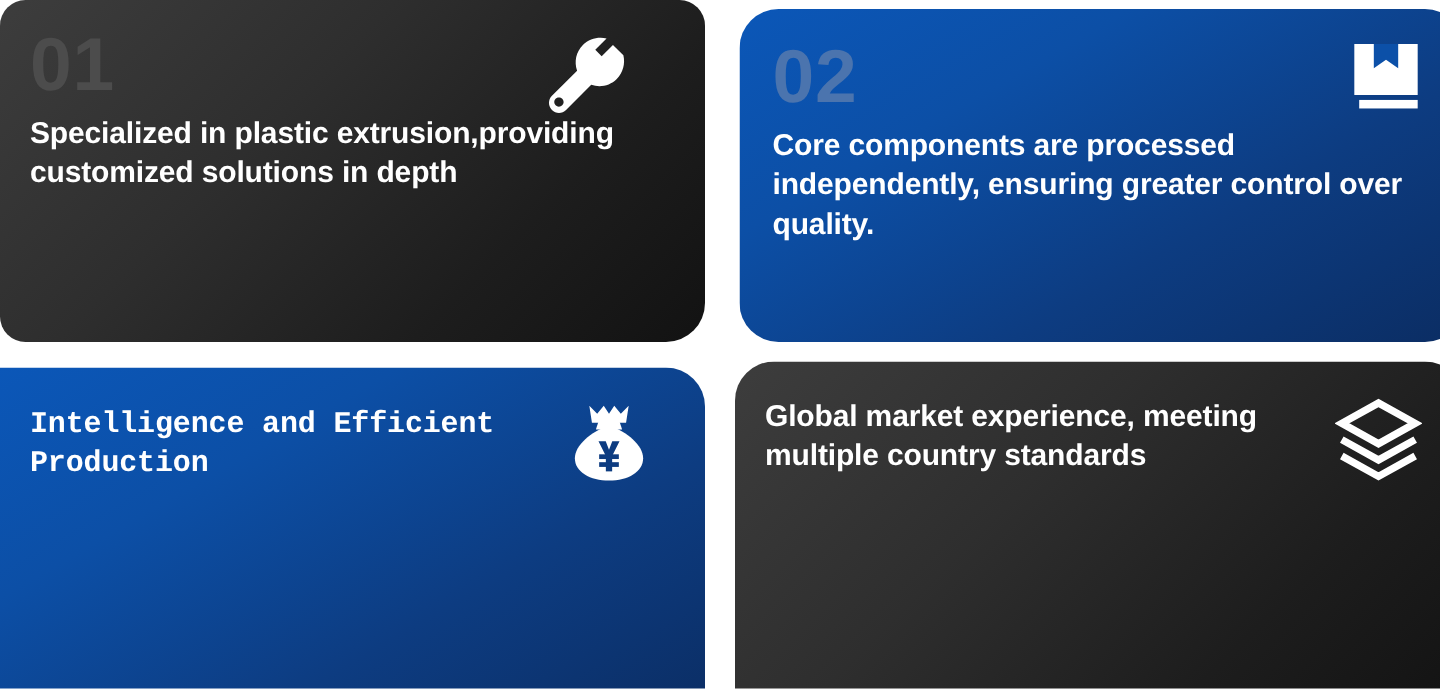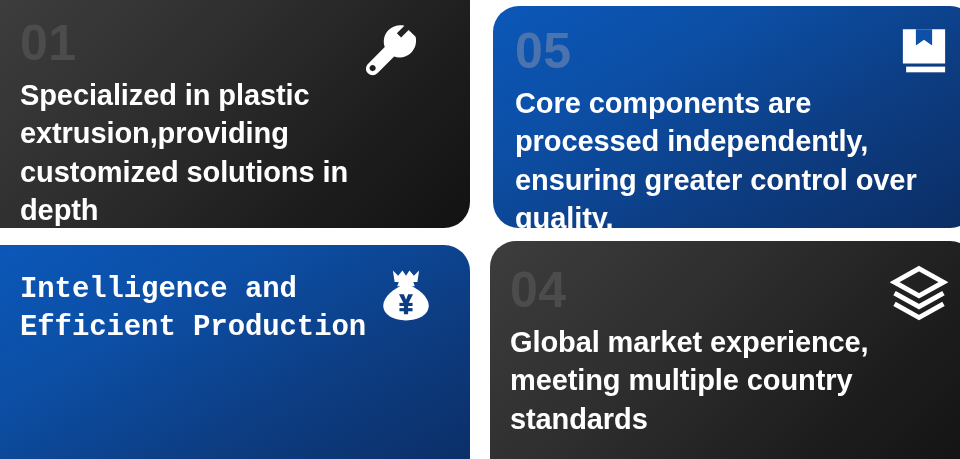--- a/index.html
+++ b/index.html
@@ -58,21 +58,21 @@
     padding: 0;
   }
 
   .card-inner {
     position: relative;
     box-sizing: border-box;
     width: 100%;
     height: 100%;
     padding: 18px 22px 16px 20px;
   }
-  .card-01 .card-inner { padding: 18px 50px 16px 20px; }
+  .card-01 .card-inner { padding: 18px 50px 16px 20px; border-radius: 17px; }
   .card-02 .card-inner { padding: 20px 28px 16px 22px; }
   .card-03 .card-inner { padding: 26px 28px 16px 20px; }
   .card-04 .card-inner { padding: 24px 28px 16px 20px; }
 
   
   .surface-dark {
     background: linear-gradient(135deg, #3d3d3d 0%, #2e2e2e 38%, #1d1d1d 72%, #121212 100%);
   }
   .surface-blue {
     background: linear-gradient(150deg, #0b57b8 0%, #0c4fa6 30%, #0d3c81 65%, #0b2d63 100%);
@@ -86,21 +86,21 @@
     letter-spacing: 0.5px;
     margin: 0 0 8px 0;
     user-select: none;
   }
   .num-on-dark { color: #4c4c4c; }
   .num-on-blue { color: #4b74ae; }
 
   
   .card-text {
     color: #ffffff;
-    font-size: 29px;
+    font-size: 20px;
     font-weight: 700;
     line-height: 1.32;
     letter-spacing: -0.1px;
     margin: 0;
     max-width: 430px;
   }
   .card-01 .card-text { max-width: 420px; }
   .card-02 .card-text { max-width: 445px; }
   .card-03 .card-text { max-width: 400px; font-family: Liberation Mono, monospace; }
   .card-04 .card-text { max-width: 400px; }
@@ -138,21 +138,21 @@
                    C64.9 28.8 66.7 21.5 65.1 14.7 Z
                    M12.6 56.6 C10.5 56.6 8.8 54.9 8.8 52.8 C8.8 50.7 10.5 49.0 12.6 49.0
                    C14.7 49.0 16.4 50.7 16.4 52.8 C16.4 54.9 14.7 56.6 12.6 56.6 Z" transform="translate(-2,1) scale(0.97)"></path>
         </svg>
       </span>
     </div>
   </div>
 
   <div class="card card-02">
     <div class="card-inner surface-blue">
-      <div class="card-number num-on-blue">05</div>
+      <div class="card-number num-on-blue">02</div>
       <div class="card-text">Core components are processed independently, ensuring greater control over quality.</div>
       <span class="card-icon">
         <svg viewBox="0 0 64 64" xmlns="http://www.w3.org/2000/svg" aria-hidden="true">
 
           <path fill="#ffffff" d="M6 4 H58 V46 H6 Z"></path>
 
           <path fill="#0c50a8" d="M22 4 H42 V24 L32 17 L22 24 Z"></path>
 
           <rect x="10" y="50" width="48" height="7" fill="#ffffff"></rect>
         </svg>
@@ -180,21 +180,20 @@
             <rect x="24.5" y="47" width="15" height="3.6"></rect>
             <rect x="29.6" y="40" width="4.8" height="14"></rect>
           </g>
         </svg>
       </span>
     </div>
   </div>
 
   <div class="card card-04">
     <div class="card-inner surface-dark">
-      <div class="card-number num-on-dark">04</div>
       <div class="card-text">Global market experience, meeting multiple country standards</div>
       <span class="card-icon">
         <svg viewBox="0 0 64 64" xmlns="http://www.w3.org/2000/svg" aria-hidden="true">
           <g fill="none" stroke="#ffffff" stroke-width="5.4" stroke-linejoin="miter">
             <polygon points="32,4 59,19 32,34 5,19"></polygon>
             <polyline points="5,31 32,46 59,31"></polyline>
             <polyline points="5,43 32,58 59,43"></polyline>
           </g>
         </svg>
       </span>

